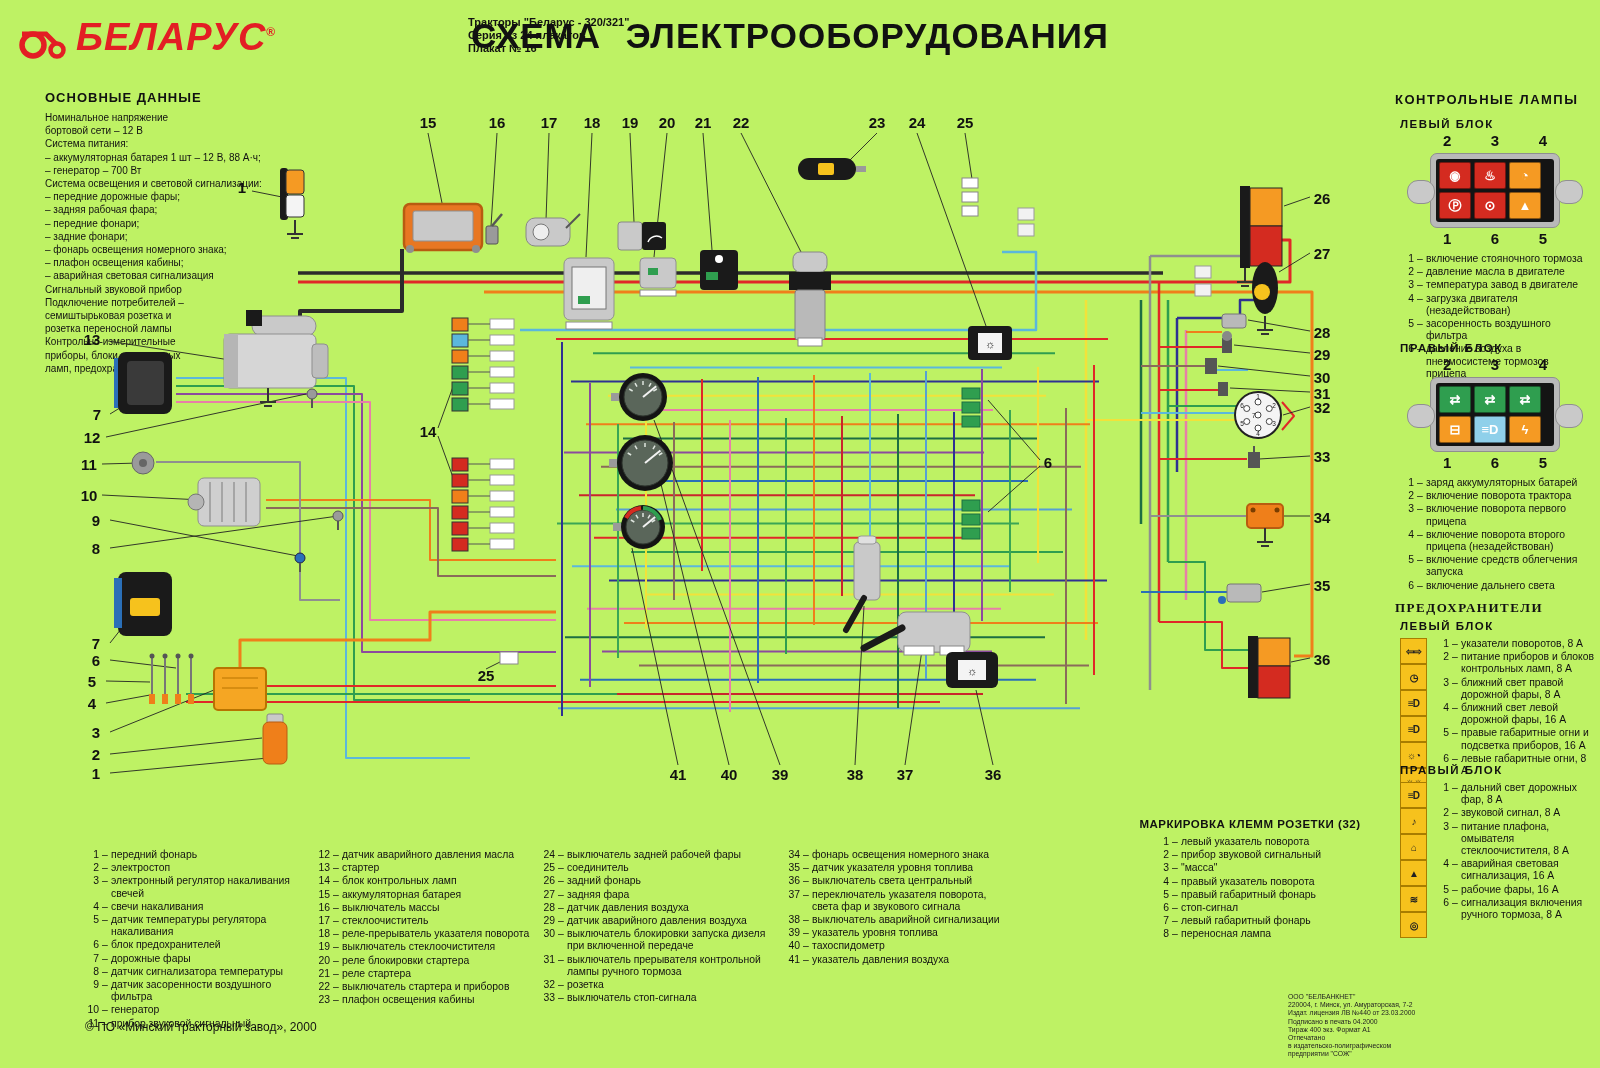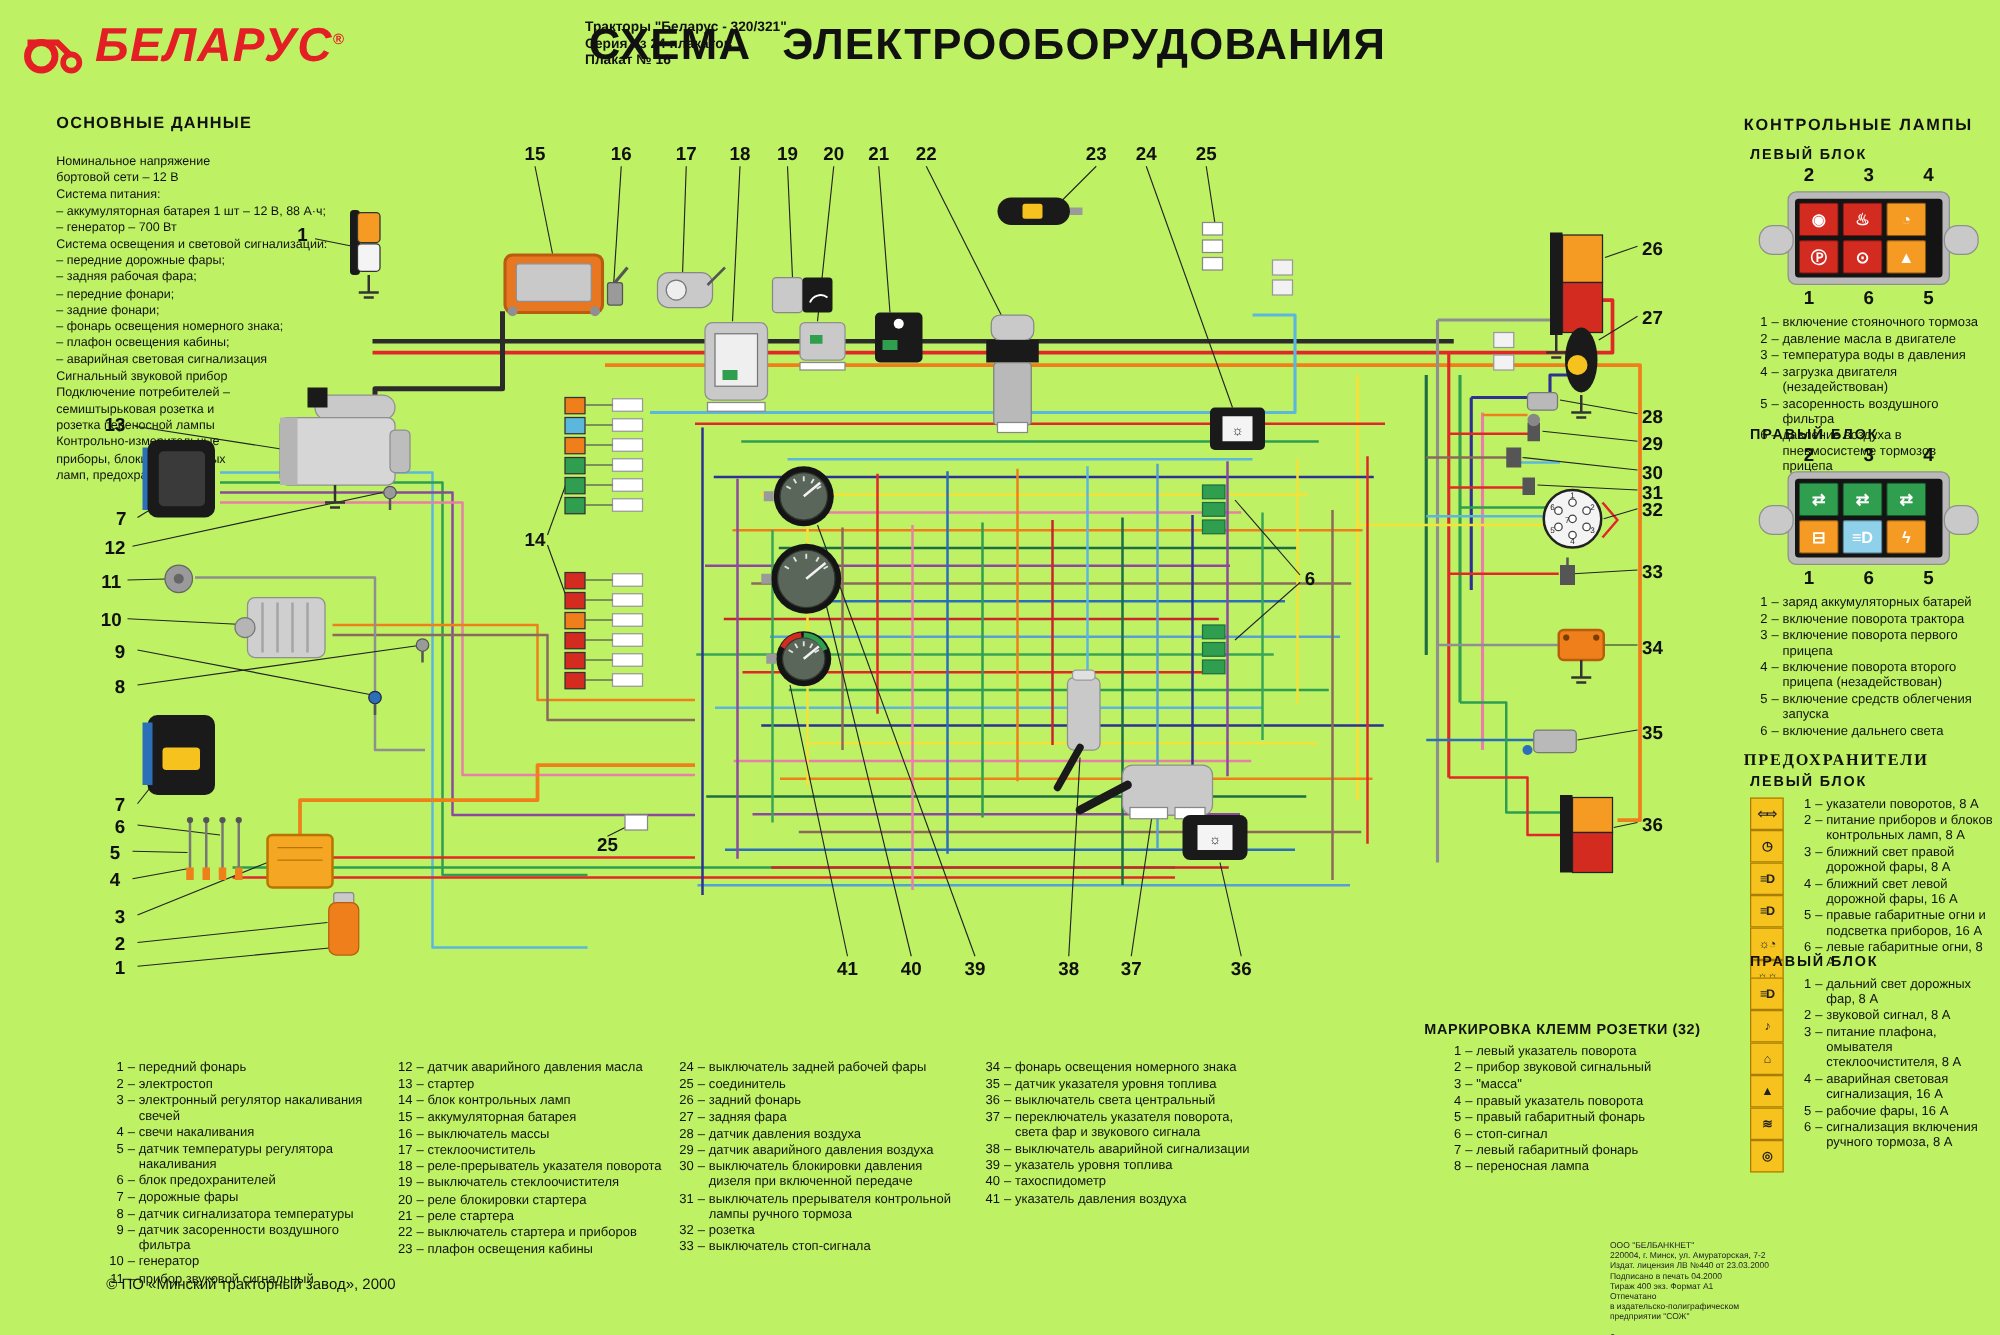--- a/index.html
+++ b/index.html
@@ -7,21 +7,21 @@
         font-family:"Liberation Sans",sans-serif;color:#111;}
   .abs{position:absolute;}
   
   .logo-wrap{left:16px;top:12px;display:flex;align-items:center;gap:6px;}
   .logo-text{color:#e31e24;font-weight:bold;font-style:italic;font-size:38px;letter-spacing:1px;line-height:1;}
   .logo-reg{color:#e31e24;font-size:12px;vertical-align:super;font-style:normal;font-weight:bold;}
   .subtitle{left:468px;top:16px;font-size:11px;font-weight:bold;line-height:13px;white-space:pre-line;}
   .big-title{left:420px;top:16px;width:740px;text-align:center;font-size:35px;font-weight:bold;word-spacing:14px;letter-spacing:1px;}
   
   .main-data{left:45px;top:90px;width:238px;}
-  .main-data h2{margin:0 0 18px 0;font-size:13px;letter-spacing:1px;}
+  .main-data h2{margin:0 0 6px 0;font-size:13px;letter-spacing:1px;}
   .main-data .ln{font-size:10px;line-height:13.2px;}
   
   .rp-title{font-weight:bold;text-align:left;letter-spacing:1.5px;}
   .lampunit{position:relative;width:118px;margin:4px auto 2px auto;background:#b9b9b9;border:1px solid #8f8f8f;
             border-radius:7px;padding:5px;}
   .lampunit:before,.lampunit:after{content:"";position:absolute;top:50%;width:26px;height:22px;margin-top:-11px;
             background:#c9c9c9;border:1px solid #909090;border-radius:11px;z-index:-0;}
   .lampunit:before{left:-24px;}
   .lampunit:after{right:-24px;}
   .lampframe{position:relative;background:#141414;border-radius:3px;padding:3px;display:grid;
@@ -620,21 +620,21 @@
           <span class="t">включение стояночного тормоза</span>
         </div>
         <div class="li">
           <span class="n">2</span>
           <span class="d">–</span>
           <span class="t">давление масла в двигателе</span>
         </div>
         <div class="li">
           <span class="n">3</span>
           <span class="d">–</span>
-          <span class="t">температура воды в давления</span>
+          <span class="t">температура завод в двигателе</span>
         </div>
         <div class="li">
           <span class="n">4</span>
           <span class="d">–</span>
           <span class="t">загрузка двигателя (незадействован)</span>
         </div>
         <div class="li">
           <span class="n">5</span>
           <span class="d">–</span>
           <span class="t">засоренность воздушного фильтра</span>
@@ -943,21 +943,21 @@
         <span class="t">датчик давления воздуха</span>
       </div>
       <div class="li">
         <span class="n">29</span>
         <span class="d">–</span>
         <span class="t">датчик аварийного давления воздуха</span>
       </div>
       <div class="li">
         <span class="n">30</span>
         <span class="d">–</span>
-        <span class="t">выключатель блокировки  давления дизеля при  включенной передаче</span>
+        <span class="t">выключатель блокировки  запуска дизеля при  включенной передаче</span>
       </div>
       <div class="li">
         <span class="n">31</span>
         <span class="d">–</span>
         <span class="t">выключатель прерывателя контрольной лампы ручного тормоза</span>
       </div>
       <div class="li">
         <span class="n">32</span>
         <span class="d">–</span>
         <span class="t">розетка</span>

